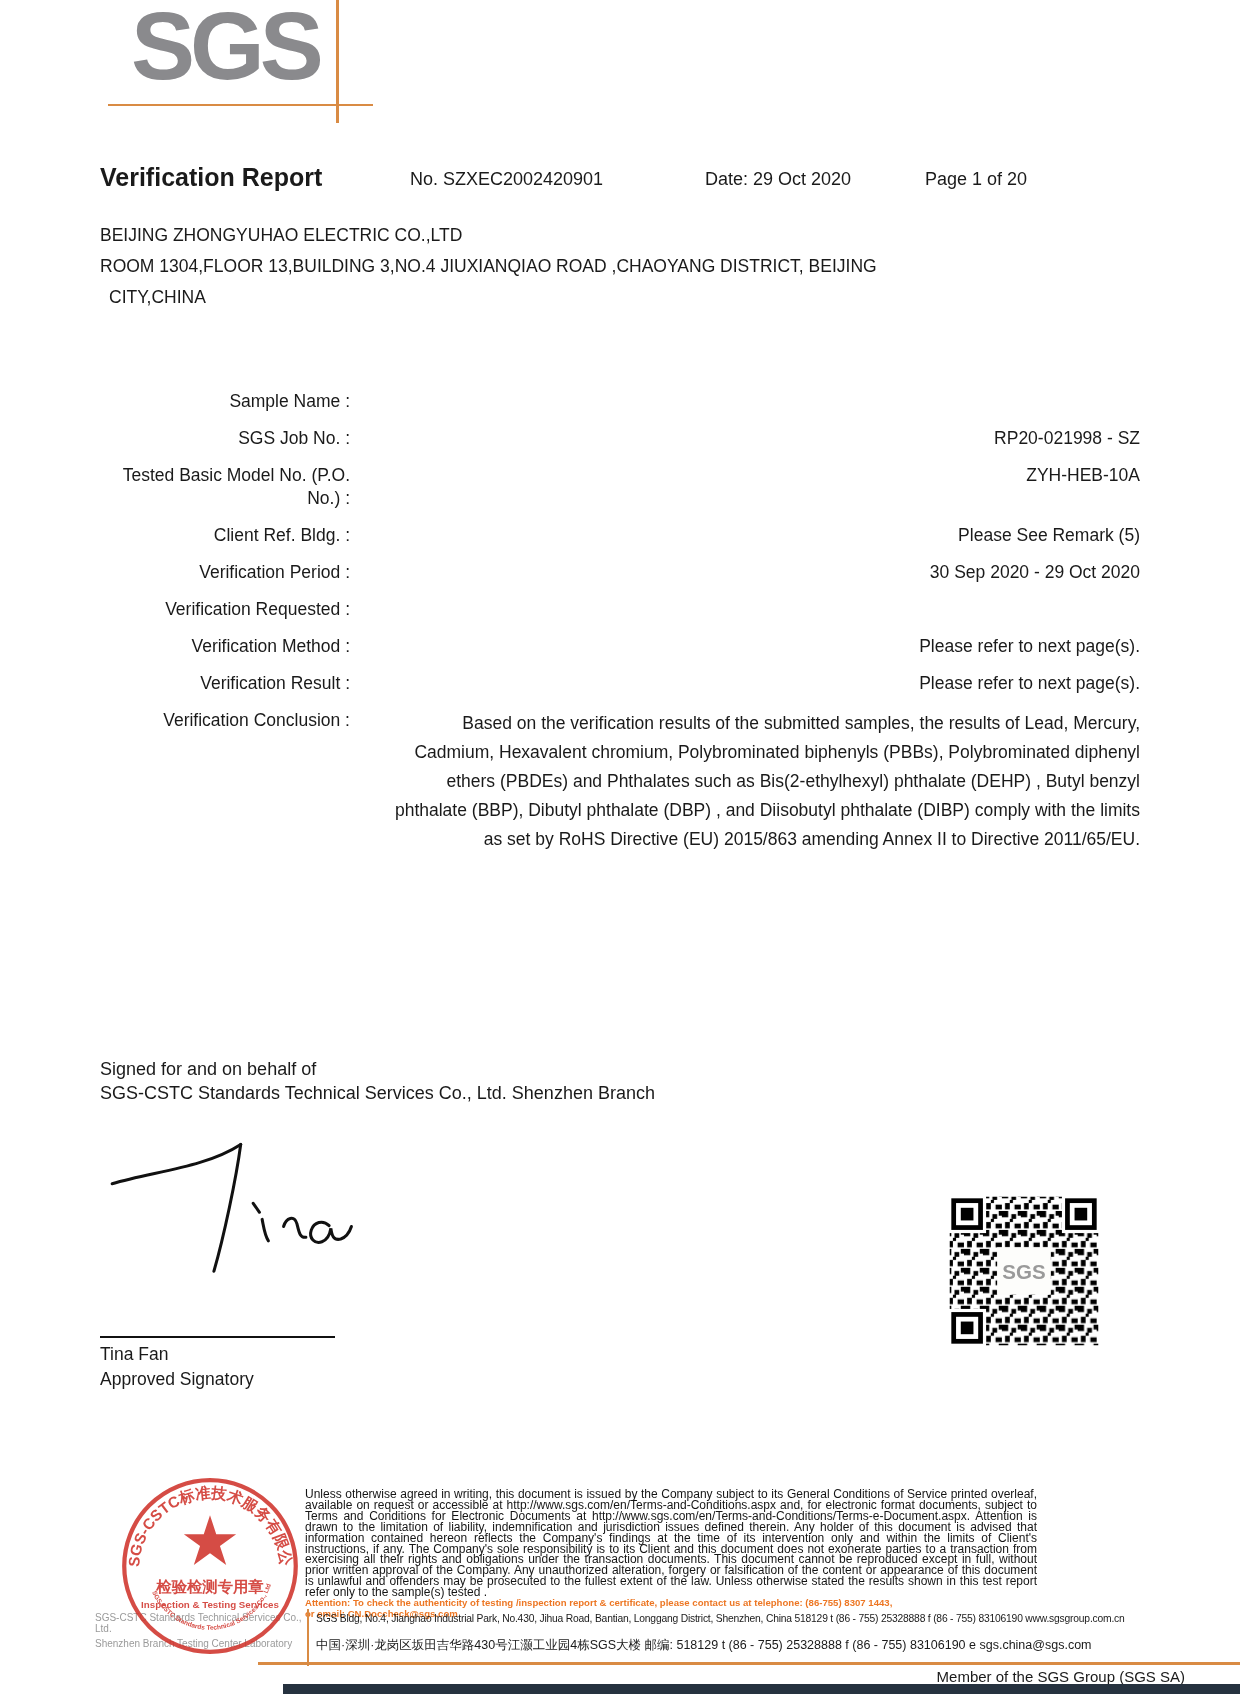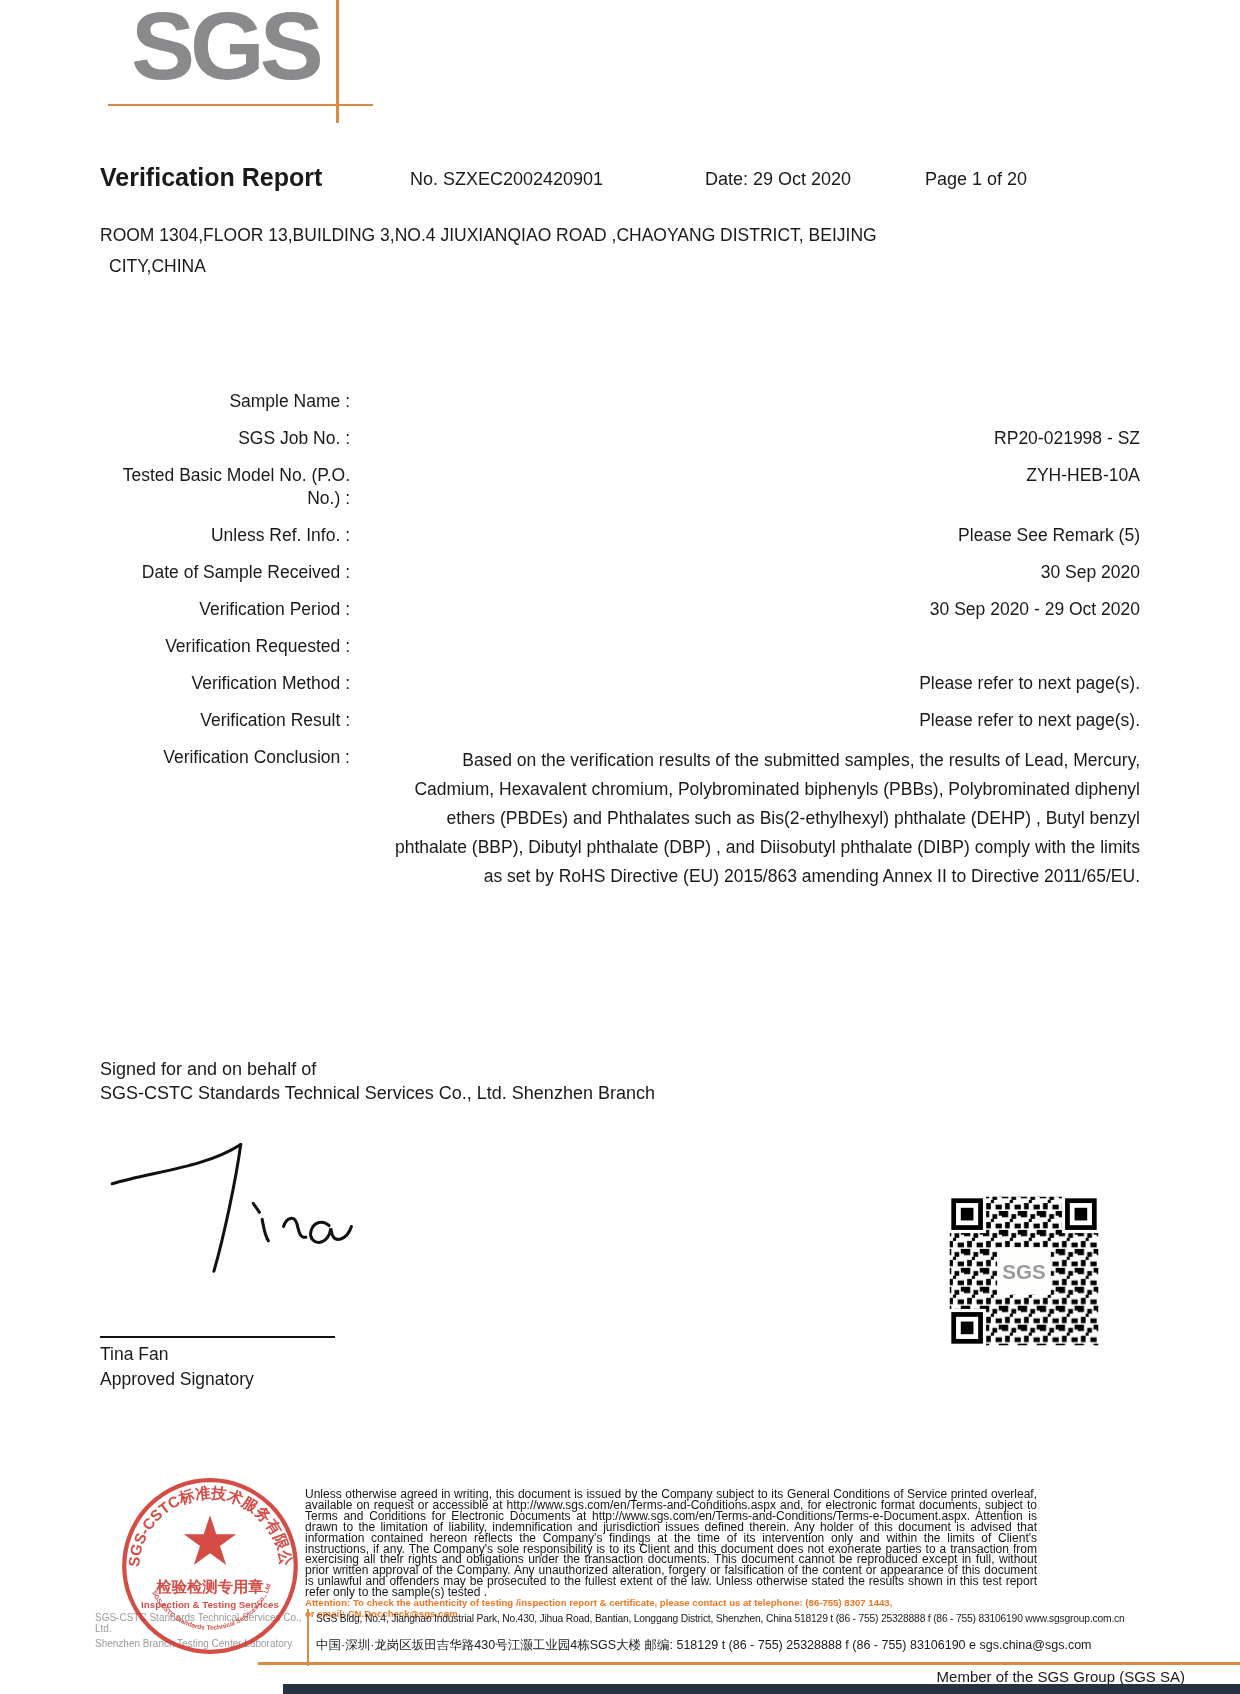--- a/index.html
+++ b/index.html
@@ -63,43 +63,40 @@
   <div class="logo-text">SGS</div>
   <div class="logo-vline"></div>
   <div class="logo-hline"></div>
 
   <div class="doc-title">Verification Report</div>
   <div class="report-no">No. SZXEC2002420901</div>
   <div class="report-date">Date: 29 Oct 2020</div>
   <div class="report-page">Page 1 of 20</div>
 
   <div class="client">
+    <div>BEIJING ZHONGYUHAO ELECTRIC CO.,LTD</div>
     <div>ROOM 1304,FLOOR 13,BUILDING 3,NO.4 JIUXIANQIAO ROAD ,CHAOYANG DISTRICT, BEIJING</div>
     <div class="indent">CITY,CHINA</div>
   </div>
 
   <div class="info">
     <div class="info-row">
       <div class="info-label">Sample Name :</div>
     </div>
     <div class="info-row">
       <div class="info-label">SGS Job No. :</div>
       <div class="info-value">RP20-021998 - SZ</div>
     </div>
     <div class="info-row">
       <div class="info-label">Tested Basic Model No. (P.O. No.) :</div>
       <div class="info-value">ZYH-HEB-10A</div>
     </div>
     <div class="info-row">
-      <div class="info-label">Unless Ref. Info. :</div>
+      <div class="info-label">Client Ref. Bldg. :</div>
       <div class="info-value">Please See Remark (5)</div>
-    </div>
-    <div class="info-row">
-      <div class="info-label">Date of Sample Received :</div>
-      <div class="info-value">30 Sep 2020</div>
     </div>
     <div class="info-row">
       <div class="info-label">Verification Period :</div>
       <div class="info-value">30 Sep 2020 - 29 Oct 2020</div>
     </div>
     <div class="info-row">
       <div class="info-label">Verification Requested :</div>
     </div>
     <div class="info-row">
       <div class="info-label">Verification Method :</div>

